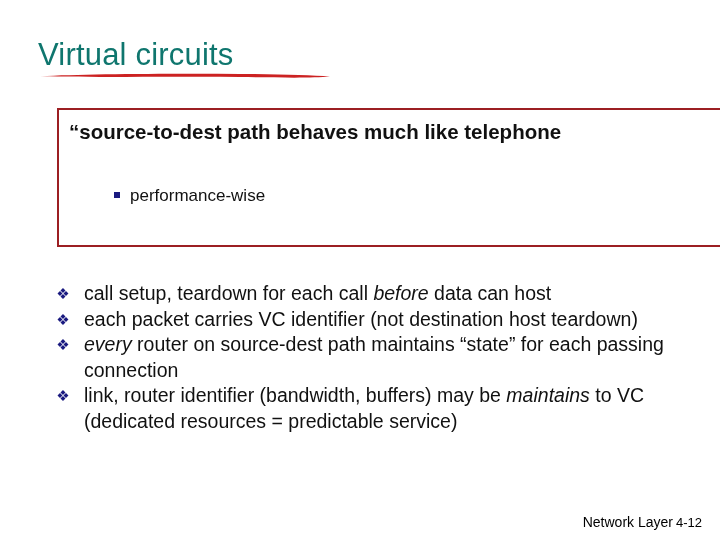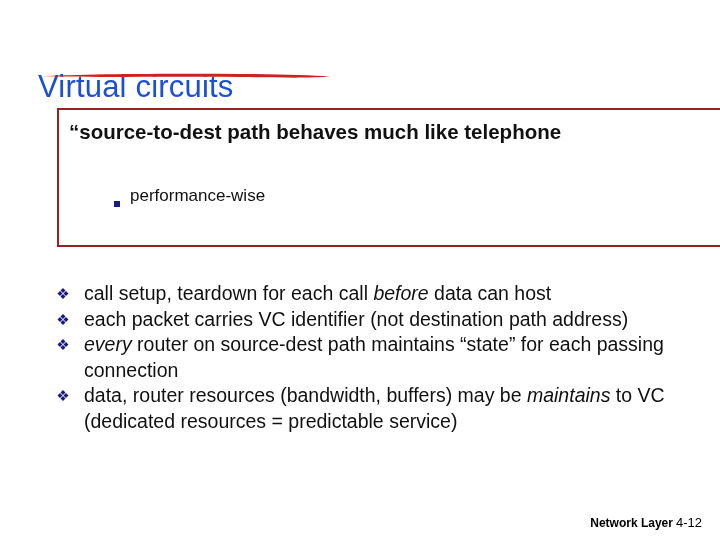--- a/index.html
+++ b/index.html
@@ -18,24 +18,23 @@
   }
 
   
   #slide-title {
     position: absolute;
     left: 38px;
     top: 38px;
     font-size: 31px;
     line-height: 34px;
     font-weight: 400;
-    color: #1d4ed8;
+    color: #0f766e;
     letter-spacing: 0.2px;
     white-space: nowrap;
-    margin-top: 32px;
   }
   #title-underline {
     position: absolute;
     left: 40px;
     top: 72px;
     width: 292px;
     height: 7px;
   }
   #title-underline svg { display: block; }
 
@@ -73,21 +72,21 @@
   .sub-list {
     position: absolute;
     left: 55px;
     top: 74px;
     margin: 0;
     padding: 0;
     list-style: none;
   }
   .sub-item {
     display: flex;
-    align-items: flex-end;
+    align-items: flex-start;
     font-size: 17px;
     line-height: 23px;
     color: #111111;
     margin-bottom: 2px;
   }
   .sq-bullet {
     width: 6px;
     height: 6px;
     background: #1a1a80;
     margin-top: 8px;
@@ -133,22 +132,21 @@
 
   
   #footer {
     position: absolute;
     right: 18px;
     bottom: 9px;
     white-space: nowrap;
     color: #000000;
   }
   #footer-label {
-    font-size: 12px;
-    font-weight: bold;
+    font-size: 14px;
   }
   #footer-page {
     font-size: 13px;
     margin-left: 3px;
   }
 </style>
 </head>
 <body>
 
 <div id="slide-title">Virtual circuits</div>
@@ -174,27 +172,27 @@
 
 </div>
 
 <ul id="main-list">
   <li class="main-item">
     <span class="dia-bullet">❖</span>
     <span class="main-text"><span>call setup, teardown for each call </span><i>before</i><span> data can host</span></span>
   </li>
   <li class="main-item">
     <span class="dia-bullet">❖</span>
-    <span class="main-text"><span>each packet carries VC identifier (not destination path address)</span></span>
+    <span class="main-text"><span>each packet carries VC identifier (not destination host teardown)</span></span>
   </li>
   <li class="main-item">
     <span class="dia-bullet">❖</span>
     <span class="main-text"><i>every</i><span> router on source-dest path maintains “state” for each passing connection</span></span>
   </li>
   <li class="main-item">
     <span class="dia-bullet">❖</span>
-    <span class="main-text"><span>data, router resources (bandwidth, buffers) may be </span><i>maintains</i><span> to VC (dedicated resources = predictable service)</span></span>
+    <span class="main-text"><span>link, router identifier (bandwidth, buffers) may be </span><i>maintains</i><span> to VC (dedicated resources = predictable service)</span></span>
   </li>
 </ul>
 
 <div id="footer">
   <span id="footer-label">Network Layer</span><span id="footer-page">4-12</span>
 </div>
 
 </body></html>

